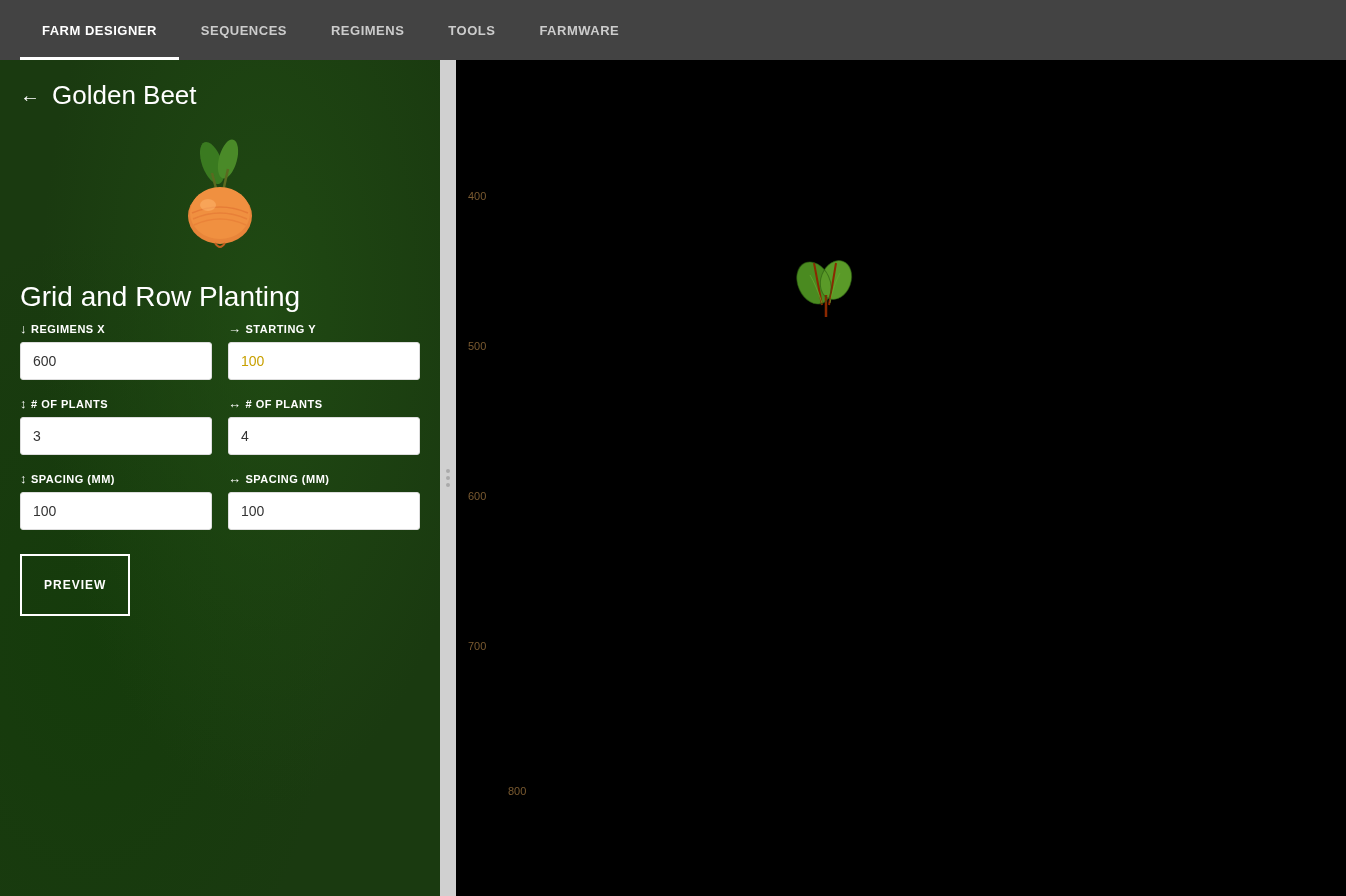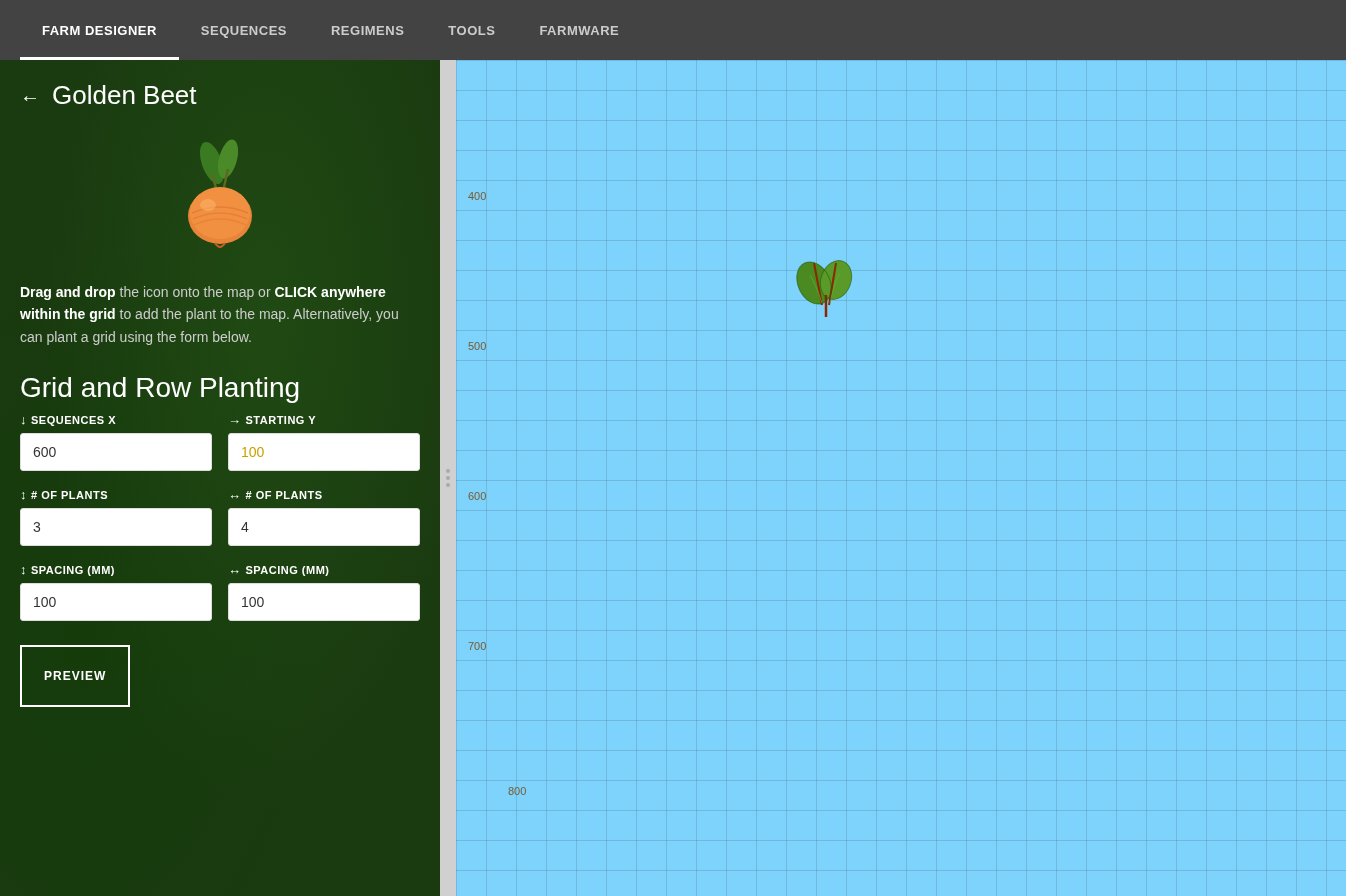--- a/index.html
+++ b/index.html
@@ -188,21 +188,21 @@
     .resize-dot {
       width: 4px;
       height: 4px;
       background: #aaa;
       border-radius: 50%;
     }
 
     
     .farm-map {
       flex: 1;
-      background: #7dd3fc;
+      background: #000000;
       position: relative;
       overflow: hidden;
     }
     .map-grid {
       position: absolute;
       inset: 0;
       background-image: 
         linear-gradient(rgba(0,0,0,0.12) 1px, transparent 1px),
         linear-gradient(90deg, rgba(0,0,0,0.12) 1px, transparent 1px);
       background-size: 30px 30px;
@@ -277,34 +277,31 @@
           <path d="M33 88 Q60 76 87 88" stroke="#e07030" stroke-width="1.5" fill="none" opacity="0.5"></path>
           <path d="M34 94 Q60 82 86 94" stroke="#e07030" stroke-width="1.5" fill="none" opacity="0.4"></path>
 
           <path d="M55 112 Q60 120 65 112" stroke="#c06020" stroke-width="2" fill="none"></path>
 
           <ellipse cx="48" cy="74" rx="8" ry="6" fill="#ffb870" opacity="0.5"></ellipse>
         </svg>
       </div>
 
       
-      <p class="instruction-text">
-        <strong>Drag and drop</strong><span> the icon onto the map or </span><strong>CLICK anywhere within the grid</strong><span> to add the plant to the map. Alternatively, you can plant a grid using the form below.</span>
-      </p>
 
       
       <h2 class="section-title">Grid and Row Planting</h2>
 
       
       <div class="form-grid">
 
         <div class="form-group">
           <label class="form-label">
             <span class="label-icon">↓</span>
-            <span>SEQUENCES X</span>
+            <span>REGIMENS X</span>
           </label>
           <input type="text" class="form-input" value="600" style="">
         </div>
 
         <div class="form-group">
           <label class="form-label">
             <span class="label-icon">→</span>
             <span>STARTING Y</span>
           </label>
           <input type="text" class="form-input yellow-text" value="100" style="">

